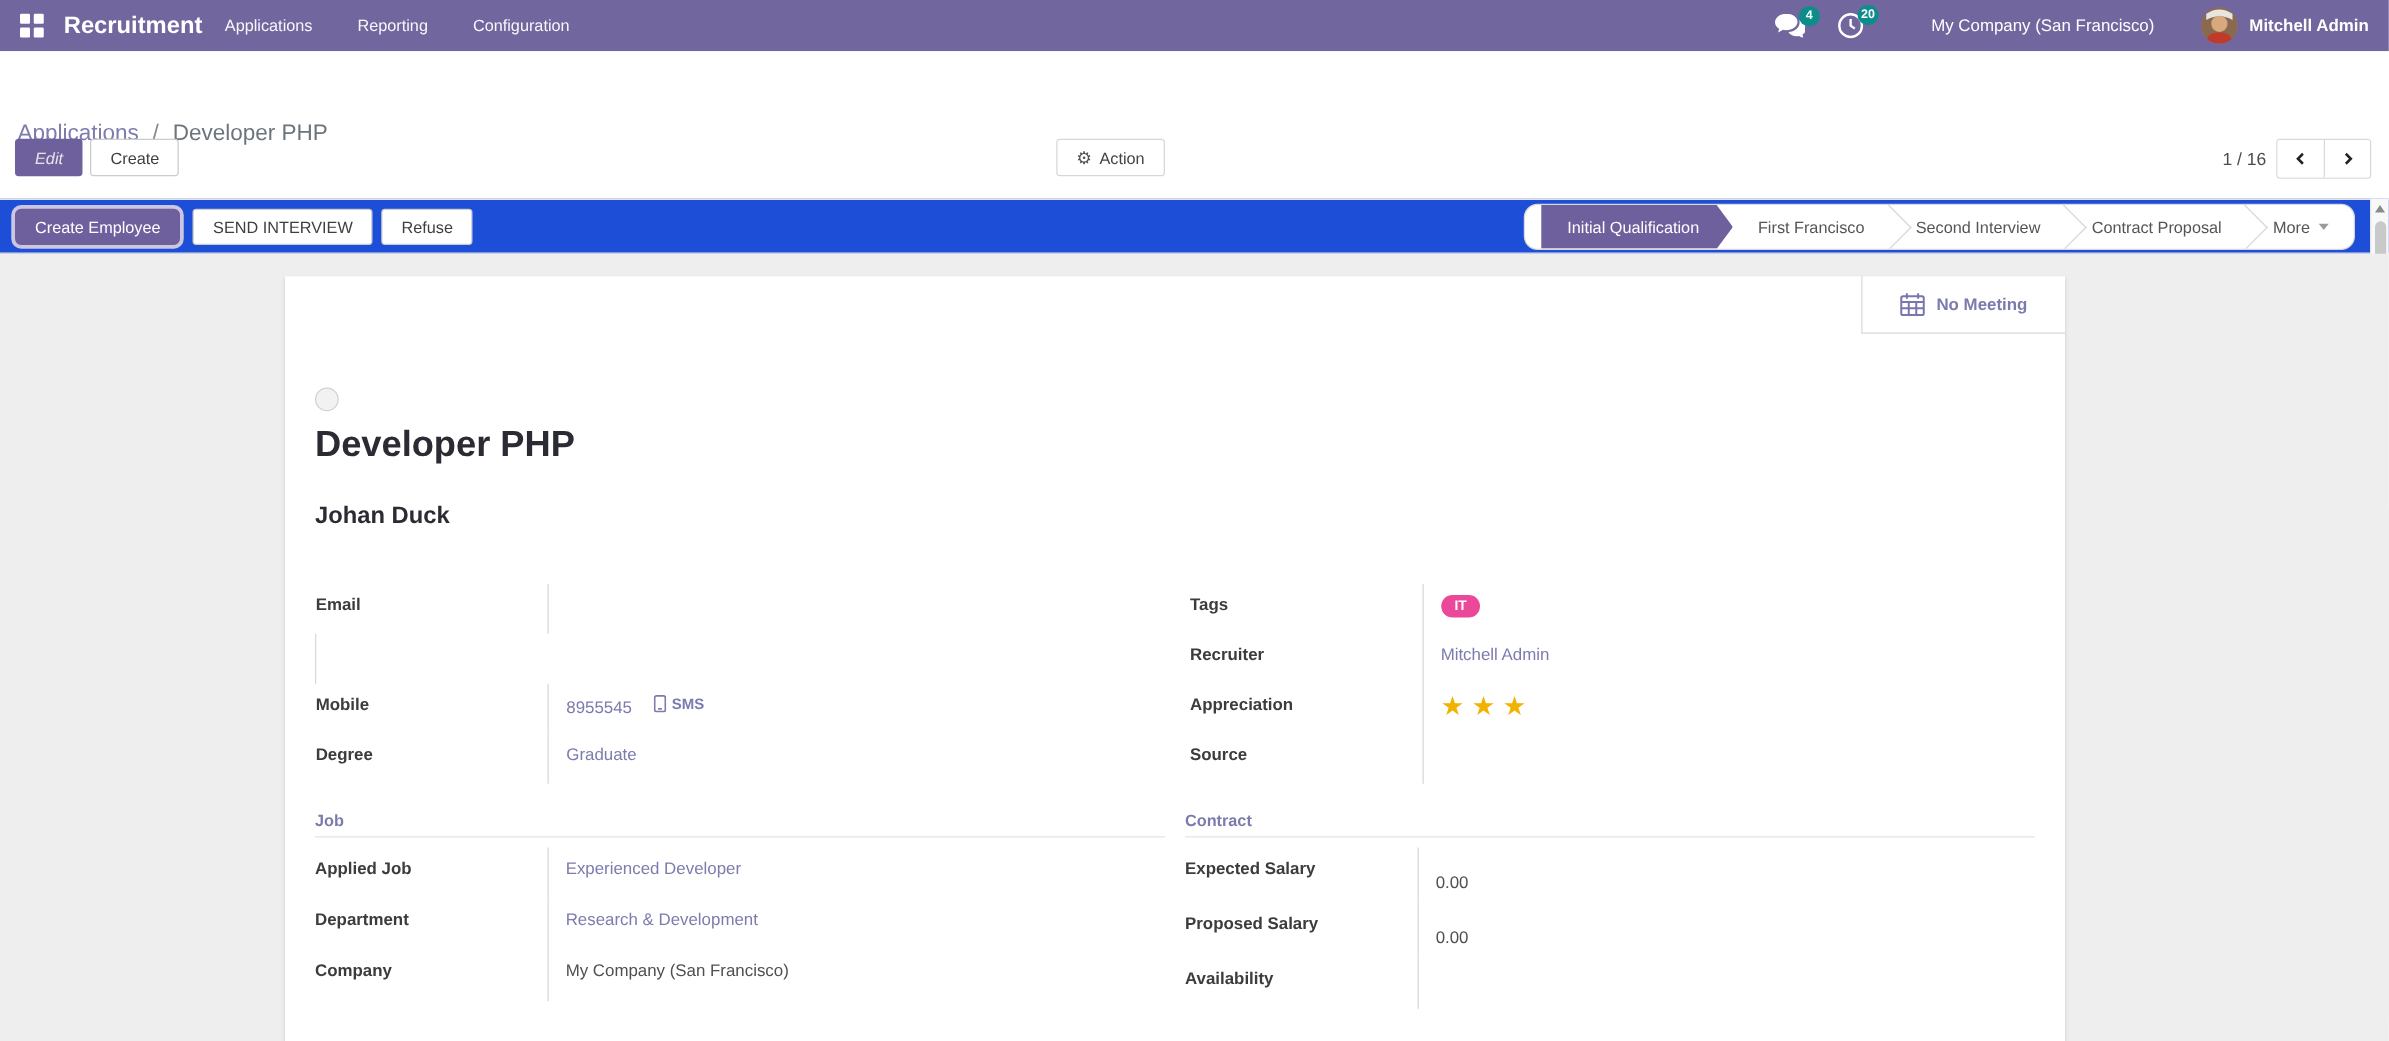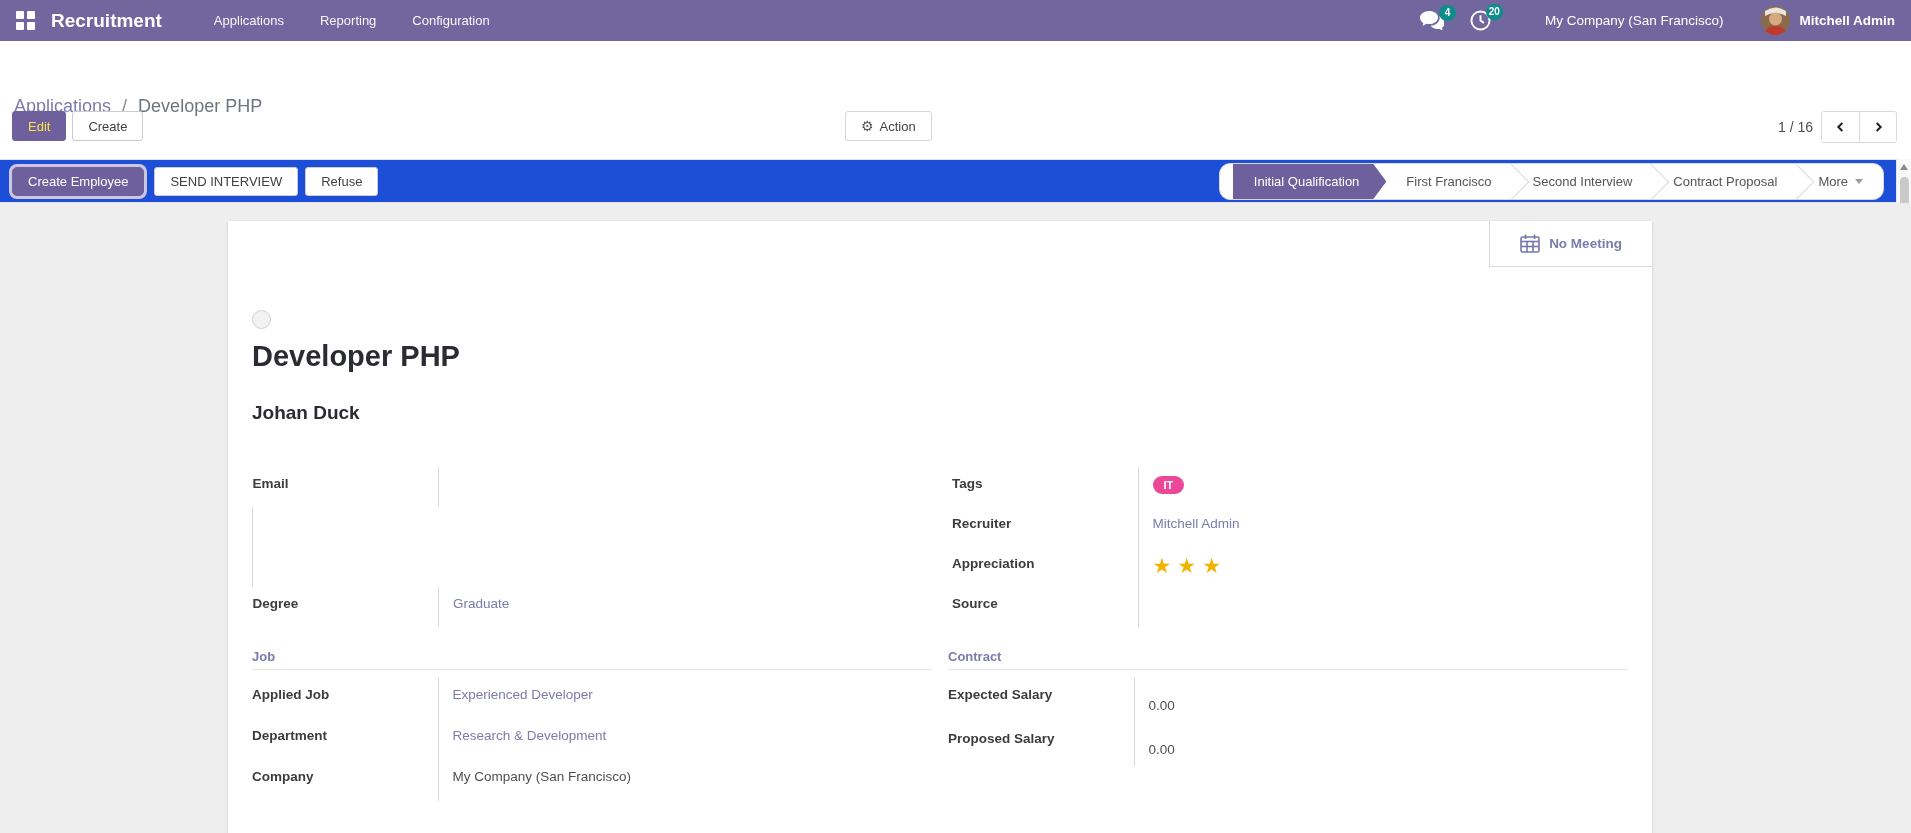--- a/index.html
+++ b/index.html
@@ -5,41 +5,41 @@
 <style>
   * { margin:0; padding:0; box-sizing:border-box; }
   html,body { width:1911px; height:833px; overflow:hidden; background:#fff;
               font-family:"Liberation Sans", sans-serif; font-size:13px; color:#444; }
 
   
   .navbar { position:absolute; top:0; left:0; width:1911px; height:41px;
             background:#71669e; display:flex; align-items:center; padding:0 16px; color:#fff; }
   .apps-icon { display:grid; grid-template-columns:8px 8px; grid-template-rows:8px 8px; gap:3px; margin-right:16px; cursor:pointer; }
   .apps-icon span { background:#fff; border-radius:1px; }
-  .navbar-app-name { font-size:19px; font-weight:700; margin-right:52px; }
+  .navbar-app-name { font-size:19px; font-weight:700; margin-right:18px; }
   .navbar-menu { font-size:13px; margin-right:36px; cursor:pointer; opacity:.95; }
   .navbar-right { margin-left:auto; display:flex; align-items:center; }
   .nav-icon-wrap { position:relative; margin-right:26px; cursor:pointer; display:flex; align-items:center; }
   .nav-badge { position:absolute; top:-6px; right:-12px; background:#0e8c8c; color:#fff;
                min-width:17px; height:16px; border-radius:9px; font-size:10px; font-weight:700;
                line-height:16px; text-align:center; padding:0 3px; }
   .navbar-company { font-size:13.5px; margin:0 38px 0 28px; cursor:pointer; }
   .navbar-avatar { width:29px; height:29px; border-radius:50%; overflow:hidden; margin-right:9px; background:#9c7a5b; flex:0 0 auto; }
   .navbar-user { font-size:13.5px; font-weight:600; cursor:pointer; }
 
   
   .control-panel { position:absolute; top:41px; left:0; width:1911px; height:118px; background:#fff; }
   .breadcrumb { position:absolute; top:55px; left:14px; font-size:18px; }
   .breadcrumb .bc-link { color:#7c7bad; cursor:pointer; }
   .breadcrumb .bc-sep { color:#888; margin:0 6px; }
   .breadcrumb .bc-current { color:#6c757d; }
   .cp-buttons { position:absolute; top:70px; left:12px; display:flex; }
   .btn { display:inline-flex; align-items:center; justify-content:center; border-radius:3px;
          font-size:13px; height:30px; padding:0 15px; cursor:pointer; border:1px solid transparent; white-space:nowrap; }
-  .btn-primary { background:#6e609c; border-color:#6e609c; color:#fde047; }
+  .btn-primary { background:#6e609c; border-color:#6e609c; color:#e5e5e5;font-style:italic; }
   .btn-default { background:#fff; border-color:#ccc; color:#3f3f3f; margin-left:6px; }
   .action-btn { position:absolute; top:70px; left:845px; background:#fff; border:1px solid #d7d7d7; color:#444; }
   .gear-icon { font-size:14px; margin-right:6px; color:#555; }
   .pager { position:absolute; top:70px; right:14px; display:flex; align-items:center; }
   .pager-text { font-size:14px; color:#4c4c4c; margin-right:8px; }
   .pager-group { display:flex; border:1px solid #d9d9d9; border-radius:3px; overflow:hidden; }
   .pager-btn { width:37px; height:30px; background:#fff; display:flex; align-items:center; justify-content:center; cursor:pointer; }
   .pager-btn + .pager-btn { border-left:1px solid #d9d9d9; }
 
   
@@ -228,20 +228,33 @@
     <div class="fields-grid">
       <div class="o-group">
         <div class="o-row">
           <div class="o-label">Email</div>
           <div class="o-value"></div>
         </div>
         <div class="o-row">
           <div class="o-value"></div>
         </div>
         <div class="o-row">
+          <div class="o-label">Mobile</div>
+          <div class="o-value">
+            <span class="o-link">8955545</span>
+            <span class="sms-wrap">
+              <svg width="10" height="14" viewBox="0 0 10 14" fill="none" stroke="#7c7bad" stroke-width="1.4">
+                <rect x="0.7" y="0.7" width="8.6" height="12.6" rx="1.5"></rect>
+                <line x1="3.5" y1="11" x2="6.5" y2="11"></line>
+              </svg>
+              <b>SMS</b>
+            </span>
+          </div>
+        </div>
+        <div class="o-row">
           <div class="o-label">Degree</div>
           <div class="o-value"><span class="o-link">Graduate</span></div>
         </div>
       </div>
 
       <div class="o-group">
         <div class="o-row">
           <div class="o-label">Tags</div>
           <div class="o-value"><span class="tag-pill">IT</span></div>
         </div>
@@ -283,18 +296,22 @@
         <div class="section-title">Contract</div>
         <div class="o-group section-fields">
           <div class="o-row">
             <div class="o-label">Expected Salary</div>
             <div class="o-value money">0.00</div>
           </div>
           <div class="o-row">
             <div class="o-label">Proposed Salary</div>
             <div class="o-value money">0.00</div>
           </div>
+          <div class="o-row">
+            <div class="o-label">Availability</div>
+            <div class="o-value"></div>
+          </div>
         </div>
       </div>
     </div>
 
   </div>
 </div>
 
 </body></html>

